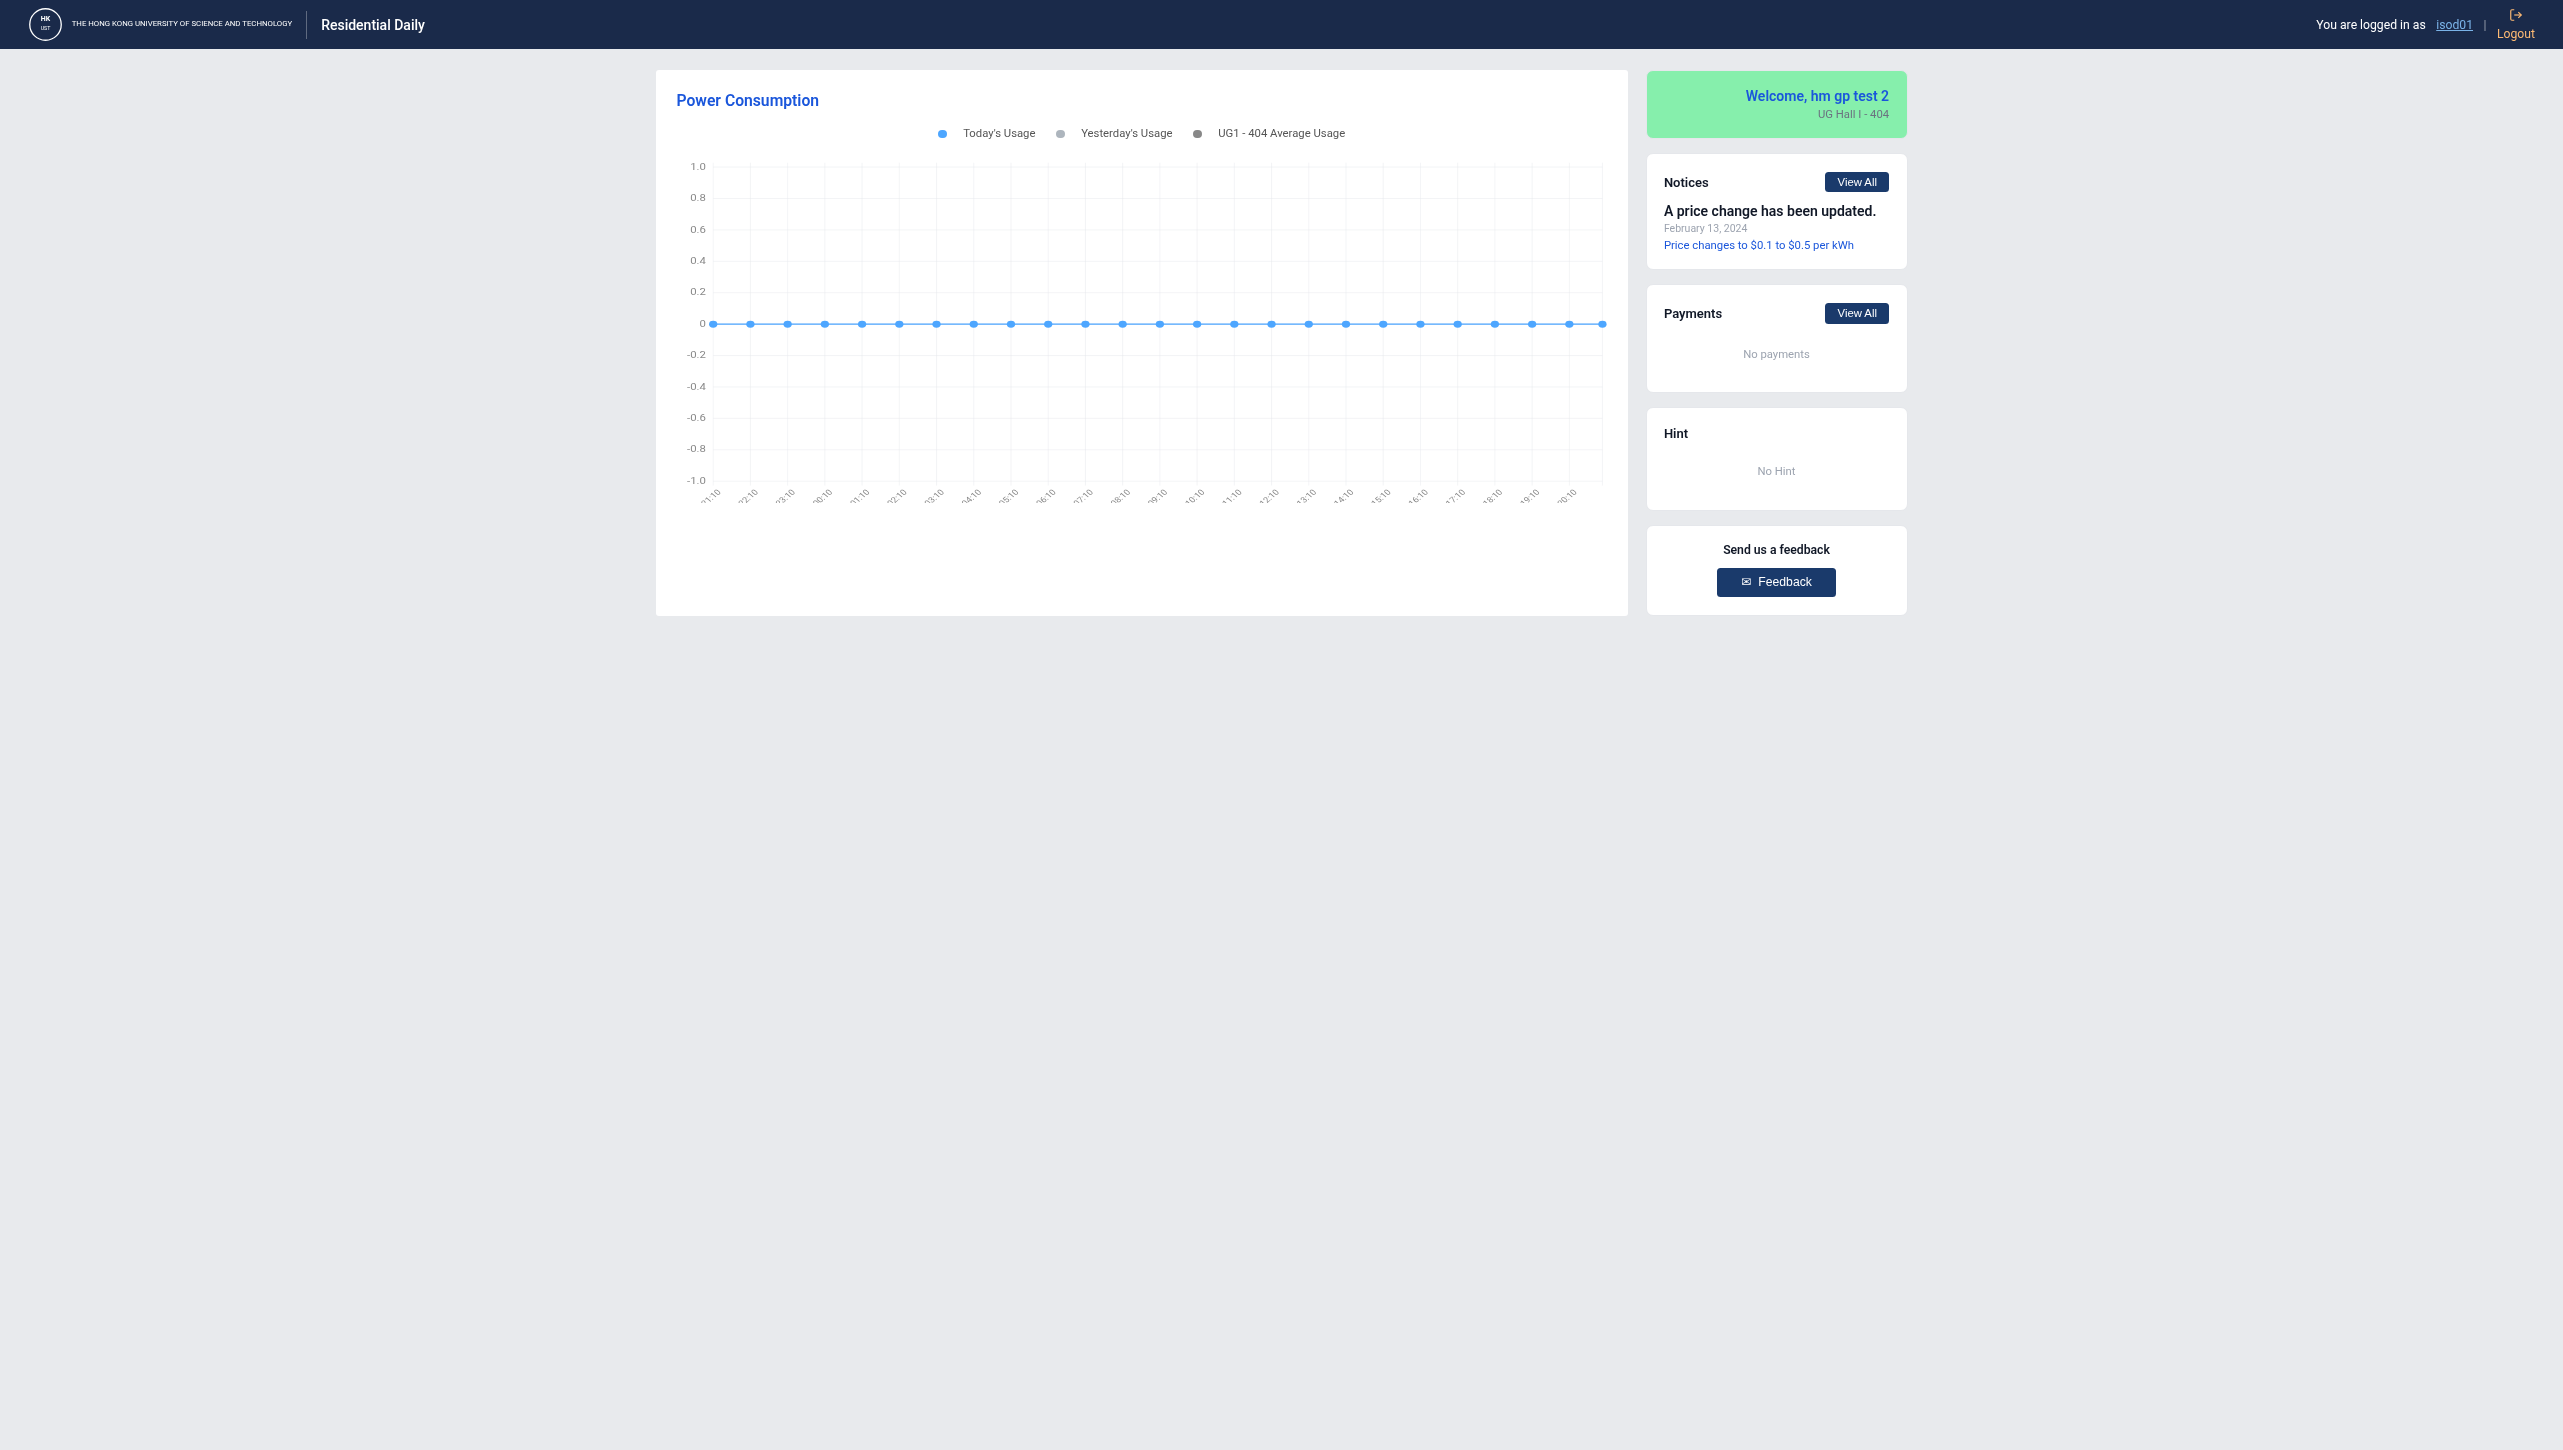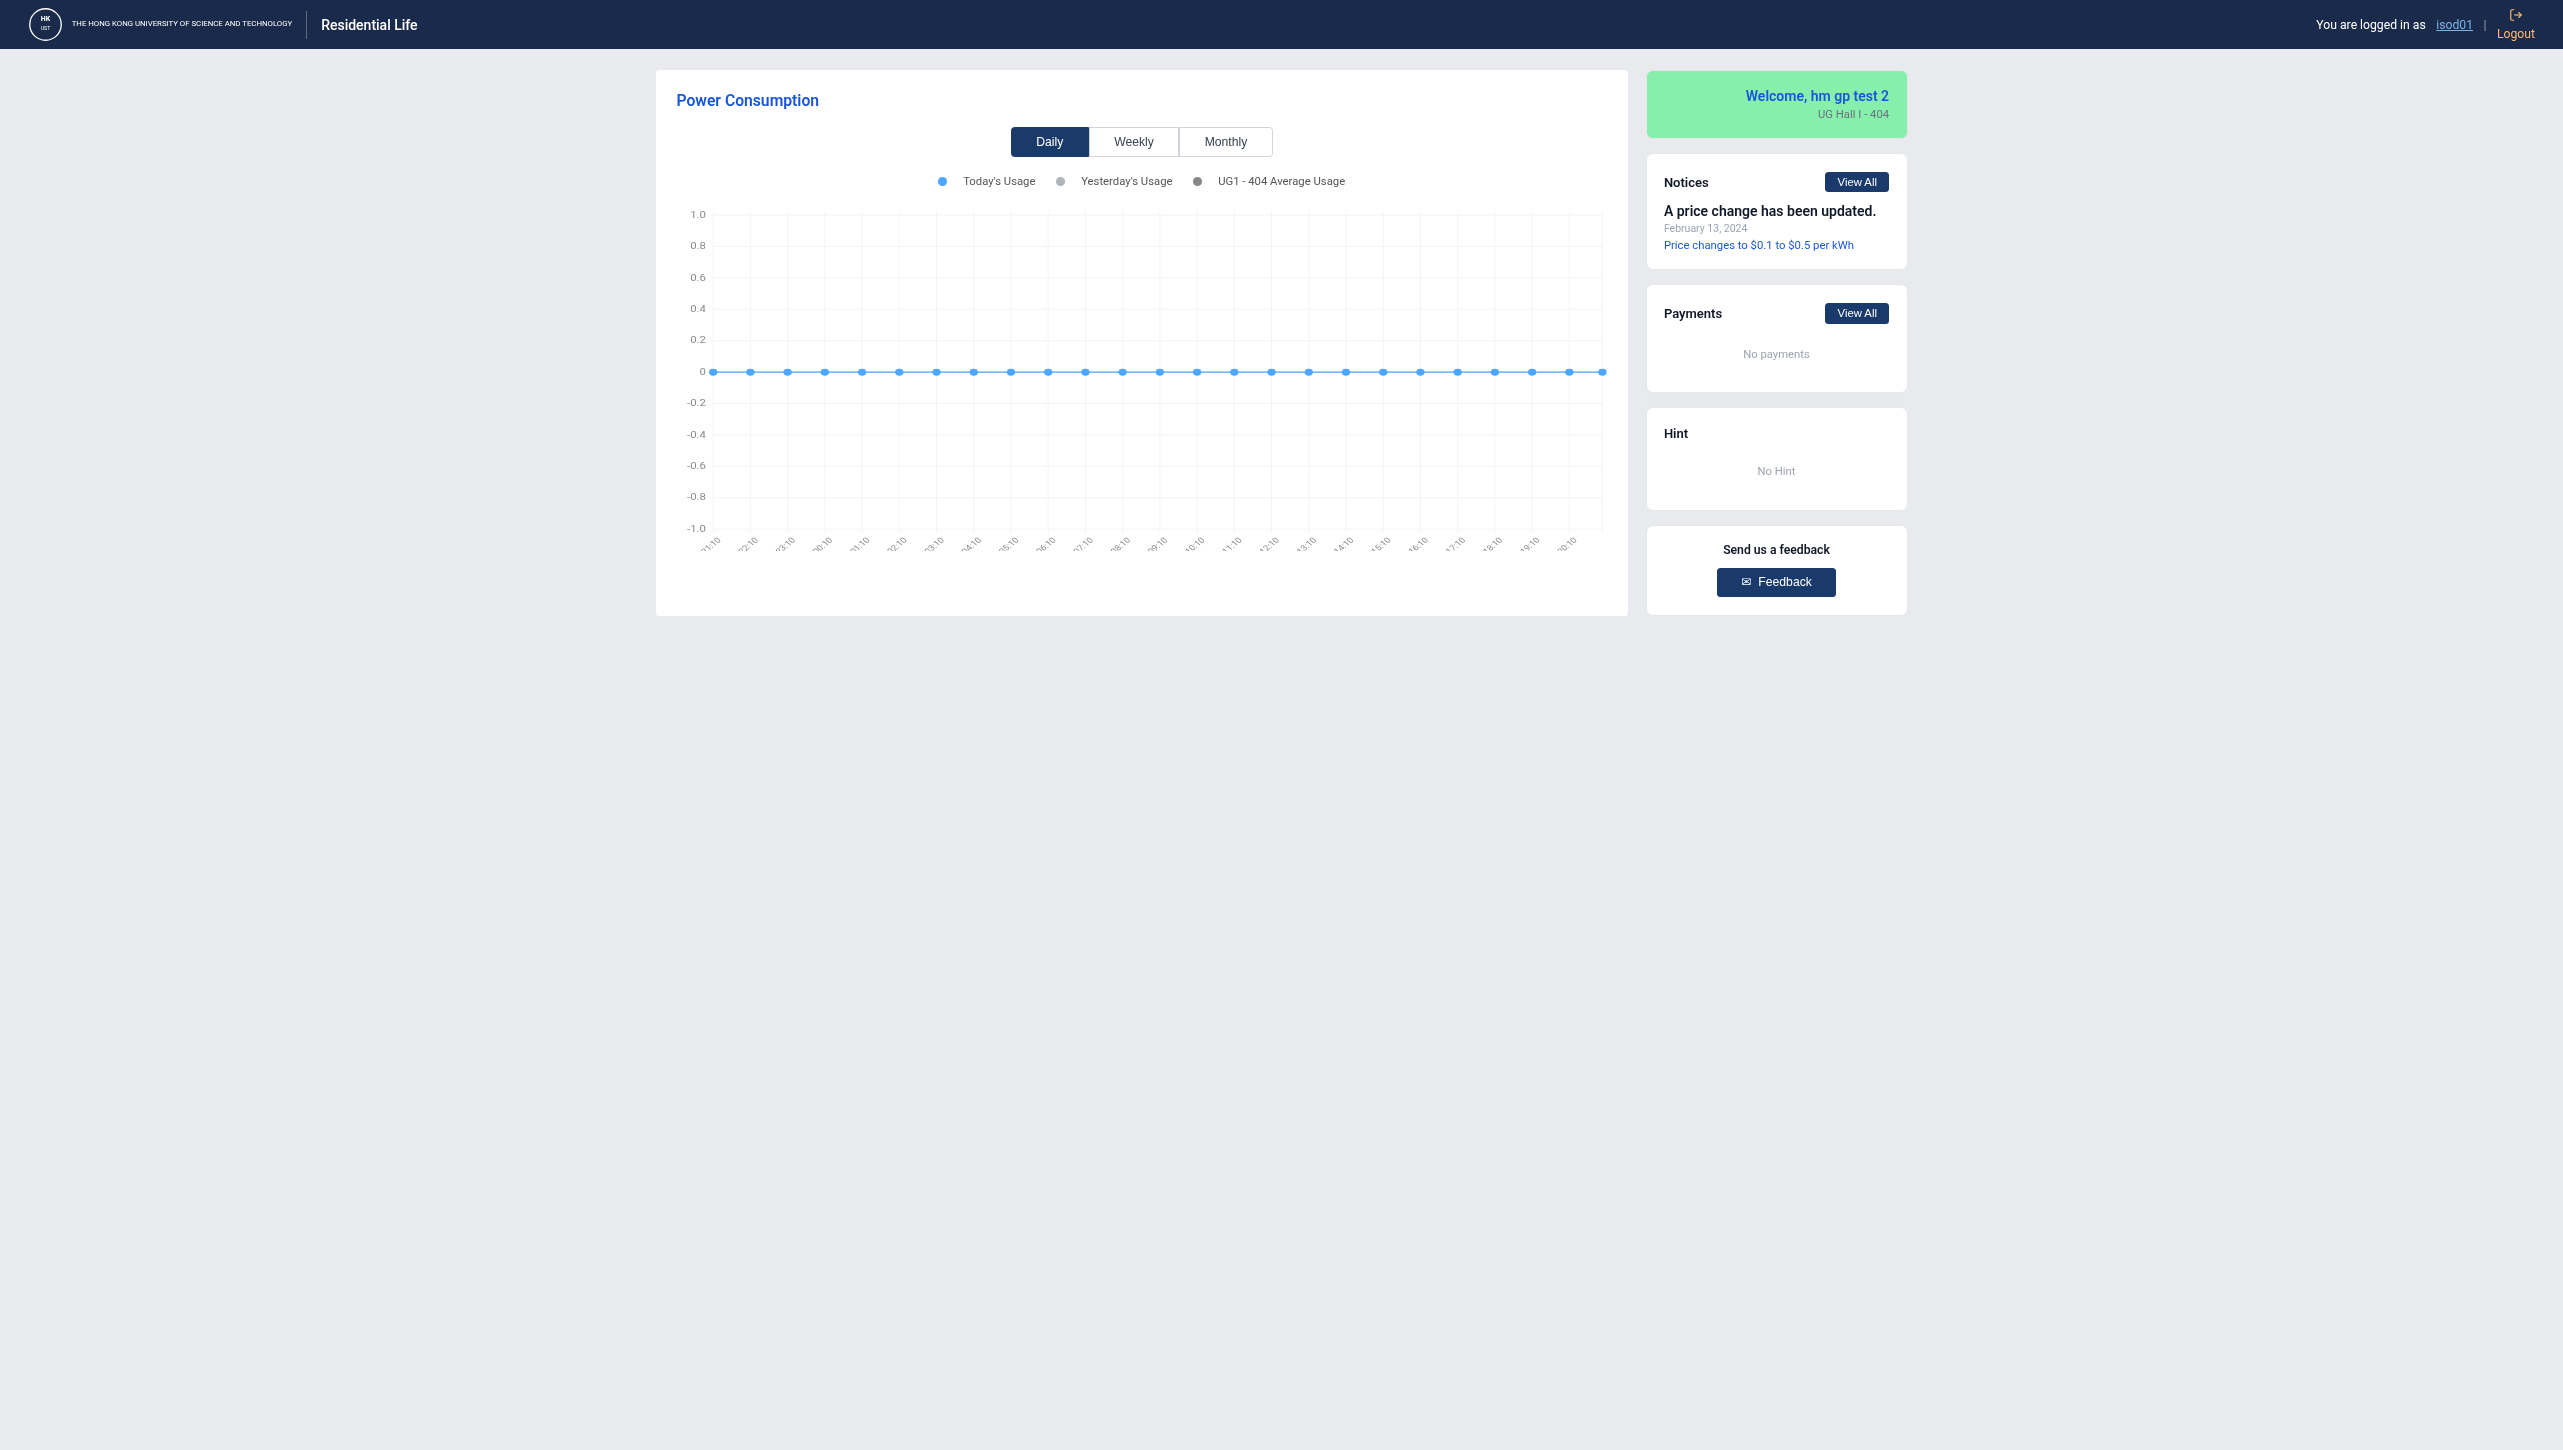--- a/index.html
+++ b/index.html
@@ -263,21 +263,21 @@
 
         <circle cx="20" cy="20" r="18" fill="none" stroke="white" stroke-width="1.5"></circle>
         <text x="20" y="16" text-anchor="middle" font-size="8" fill="white" font-weight="bold">HK</text>
         <text x="20" y="26" text-anchor="middle" font-size="6" fill="white">UST</text>
       </svg>
       <div style="display:flex;flex-direction:column;">
         <span style="color:white;font-size:7.8px;line-height:1.3;">THE HONG KONG UNIVERSITY OF SCIENCE AND TECHNOLOGY</span>
       </div>
     </div>
     <div class="header-divider"></div>
-    <span class="header-title">Residential Life</span>
+    <span class="header-title">Residential Daily</span>
   </div>
   <div class="header-right">
     <span>You are logged in as</span>
     <a>isod01</a>
     <span class="separator">|</span>
     <div class="logout-btn">
       <svg width="14" height="14" viewBox="0 0 24 24" fill="none" stroke="currentColor" stroke-width="2">
         <path d="M9 21H5a2 2 0 0 1-2-2V5a2 2 0 0 1 2-2h4"></path>
         <polyline points="16 17 21 12 16 7"></polyline>
         <line x1="21" y1="12" x2="9" y2="12"></line>
@@ -285,25 +285,20 @@
       <span>Logout</span>
     </div>
   </div>
 </header>
 
 <div class="main-layout">
 
   <div class="chart-panel">
     <div class="chart-title">Power Consumption</div>
 
-    <div class="tab-group">
-      <button class="tab-btn active">Daily</button>
-      <button class="tab-btn">Weekly</button>
-      <button class="tab-btn">Monthly</button>
-    </div>
 
     <div class="legend">
       <div class="legend-item">
         <div class="legend-dot" style="background:#4da6ff;"></div>
         <span>Today's Usage</span>
       </div>
       <div class="legend-item">
         <div class="legend-dot" style="background:#adb5bd;"></div>
         <span>Yesterday's Usage</span>
       </div>

